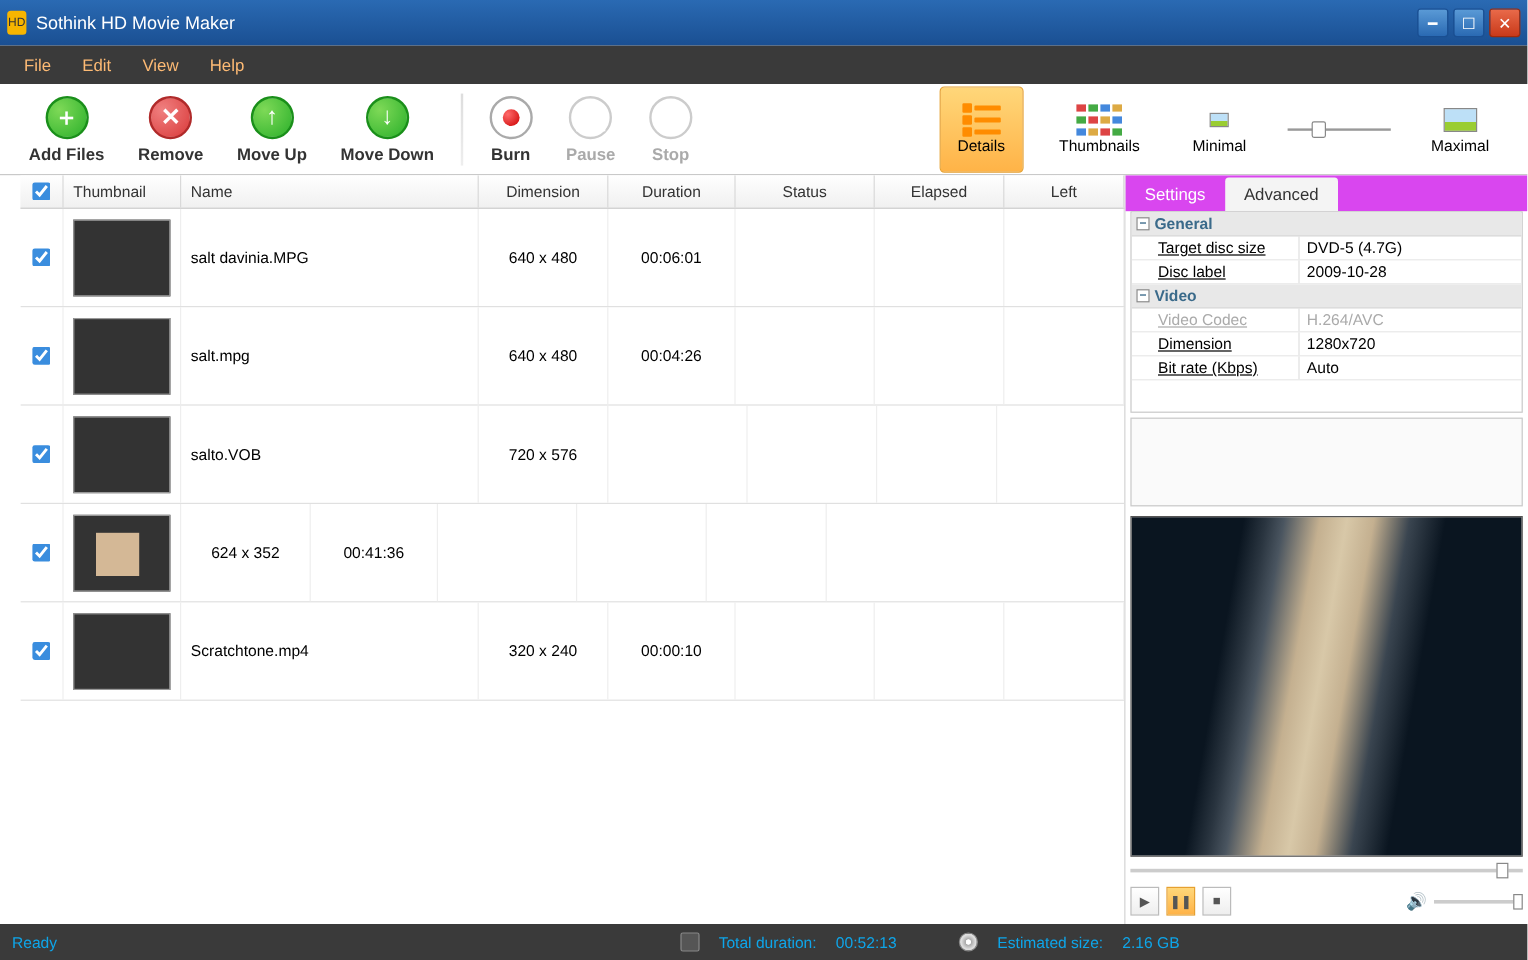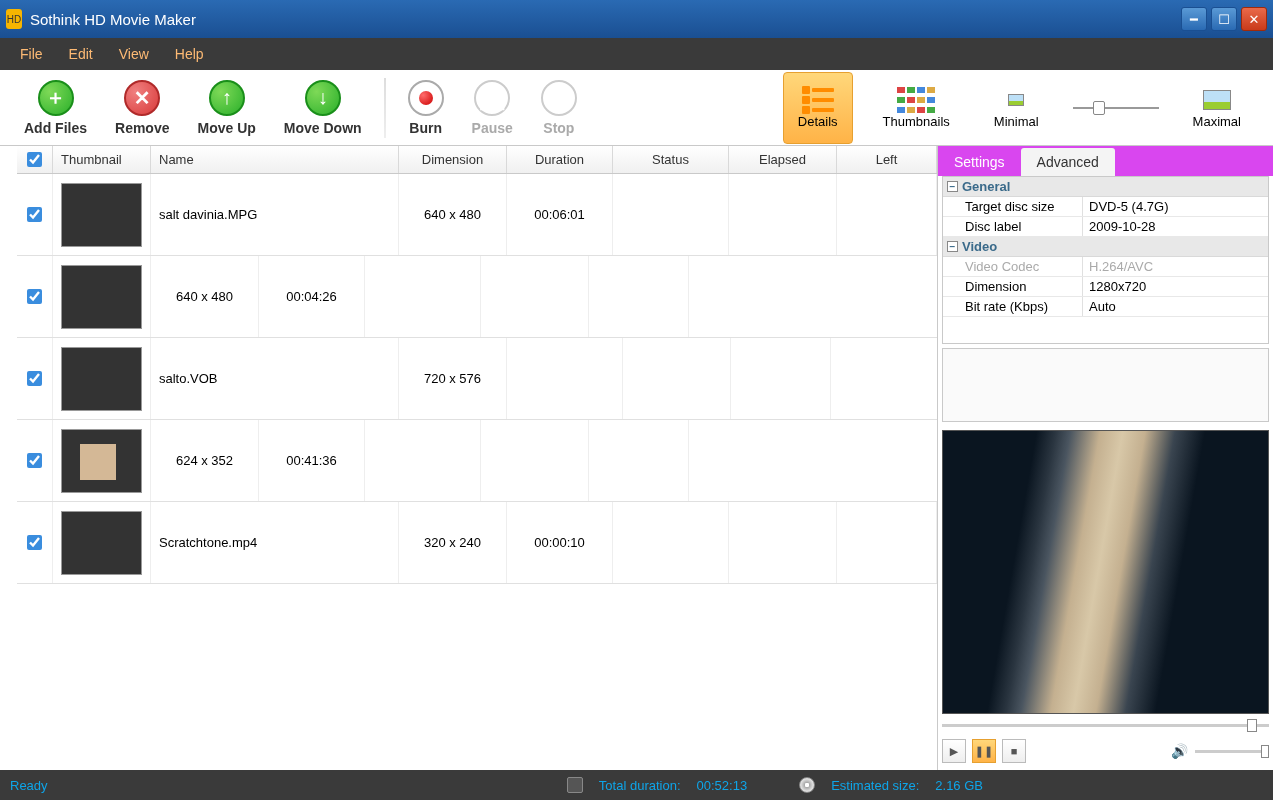--- a/index.html
+++ b/index.html
@@ -81,21 +81,21 @@
 
 
 .sidepanel { width: 337px; display:flex; flex-direction:column; background:#fff;}
 .tabs { height: 30px; background: #d946ef; display:flex; align-items:flex-end;}
 .tabs .tab { padding: 6px 16px; color:#fff; font-size: 14px;}
 .tabs .tab.active { background:#f4f4f4; color:#333; border-top-left-radius:3px;border-top-right-radius:3px;}
 .props { border:1px solid #c9c9c9; margin:0 4px 4px 4px; height: 168px; overflow-y:scroll; background:#fff;}
 .props .group-hdr { background:#e8e8e8; padding:2px 4px; font-weight:bold; color:#3a6a8a; display:flex;align-items:center;gap:4px;border-bottom:1px solid #d9d9d9;}
 .props .group-hdr .minus{width:11px;height:11px;border:1px solid #888;background:#fff;display:flex;align-items:center;justify-content:center;font-size:10px;line-height:1;}
 .props .prop-row { display:flex; border-bottom:1px solid #e8e8e8;}
-.props .pname { width: 140px; padding:2px 4px 2px 22px; border-right:1px solid #e0e0e0;}
+.props .pname { width: 140px; padding:2px 4px 2px 22px; border-right:1px solid #e0e0e0;text-decoration:underline;}
 .props .pval { flex:1; padding:2px 6px;}
 .props .prop-row.dim .pname,.props .prop-row.dim .pval{color:#aaa;}
 .props-desc { height: 74px; border:1px solid #c9c9c9; margin:0 4px 4px 4px; background:#fafafa;}
 
 .preview { flex:1; margin: 4px; display:flex; flex-direction:column;}
 .preview .video { flex:1; background: linear-gradient(100deg,#0a1520 25%,#2a3540 30%,#4a5560 34%,#c4b090 42%,#d8c8a8 48%,#c4b090 54%,#3a4550 62%,#0a1520 70%); border:1px solid #555; min-height:220px;}
 .preview .seek { height: 18px; display:flex;align-items:center; margin-top:2px;}
 .preview .seek .track{flex:1;height:3px;background:#ccc;position:relative;}
 .preview .seek .track .handle{position:absolute;right:12px;top:-5px;width:10px;height:13px;background:#fff;border:1px solid #888;}
 .preview .controls{height:30px;display:flex;align-items:center;gap:6px;margin-top:2px;}
@@ -240,20 +240,21 @@
           <div class="rcell elapsed"></div>
           <div class="rcell left"></div>
         </div>
         <div class="row">
           <div class="rcell cb">
             <input type="checkbox" checked="" style="">
           </div>
           <div class="rcell thumb">
             <div class="thumbimg t1"></div>
           </div>
+          <div class="rcell name">salt.mpg</div>
           <div class="rcell dim">640 x 480</div>
           <div class="rcell dur">00:04:26</div>
           <div class="rcell status"></div>
           <div class="rcell elapsed"></div>
           <div class="rcell left"></div>
         </div>
         <div class="row">
           <div class="rcell cb">
             <input type="checkbox" checked="" style="">
           </div>

